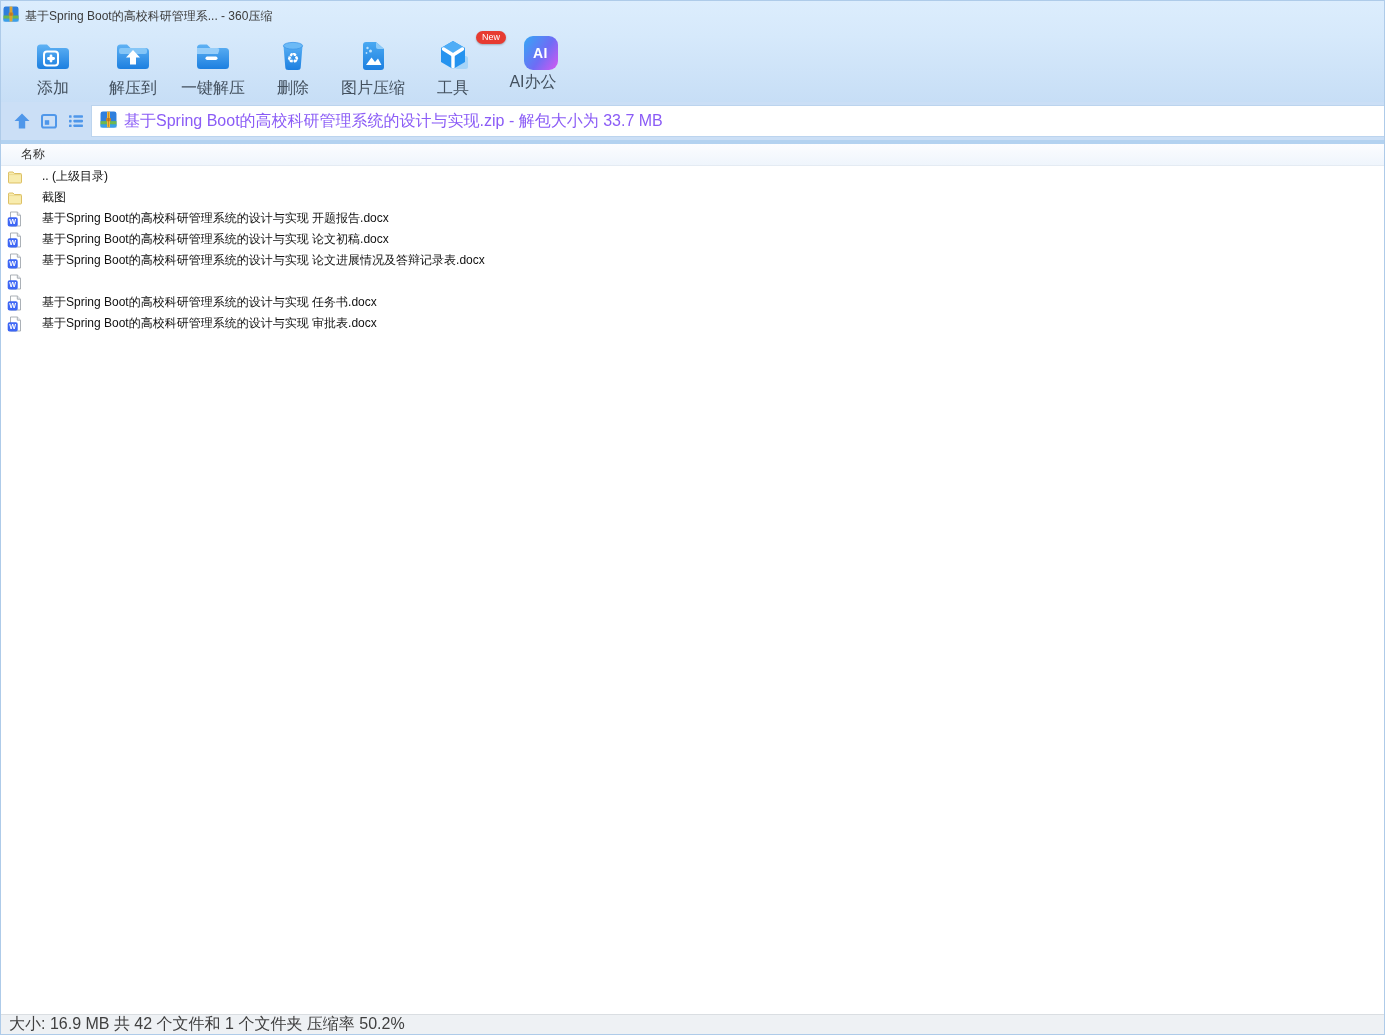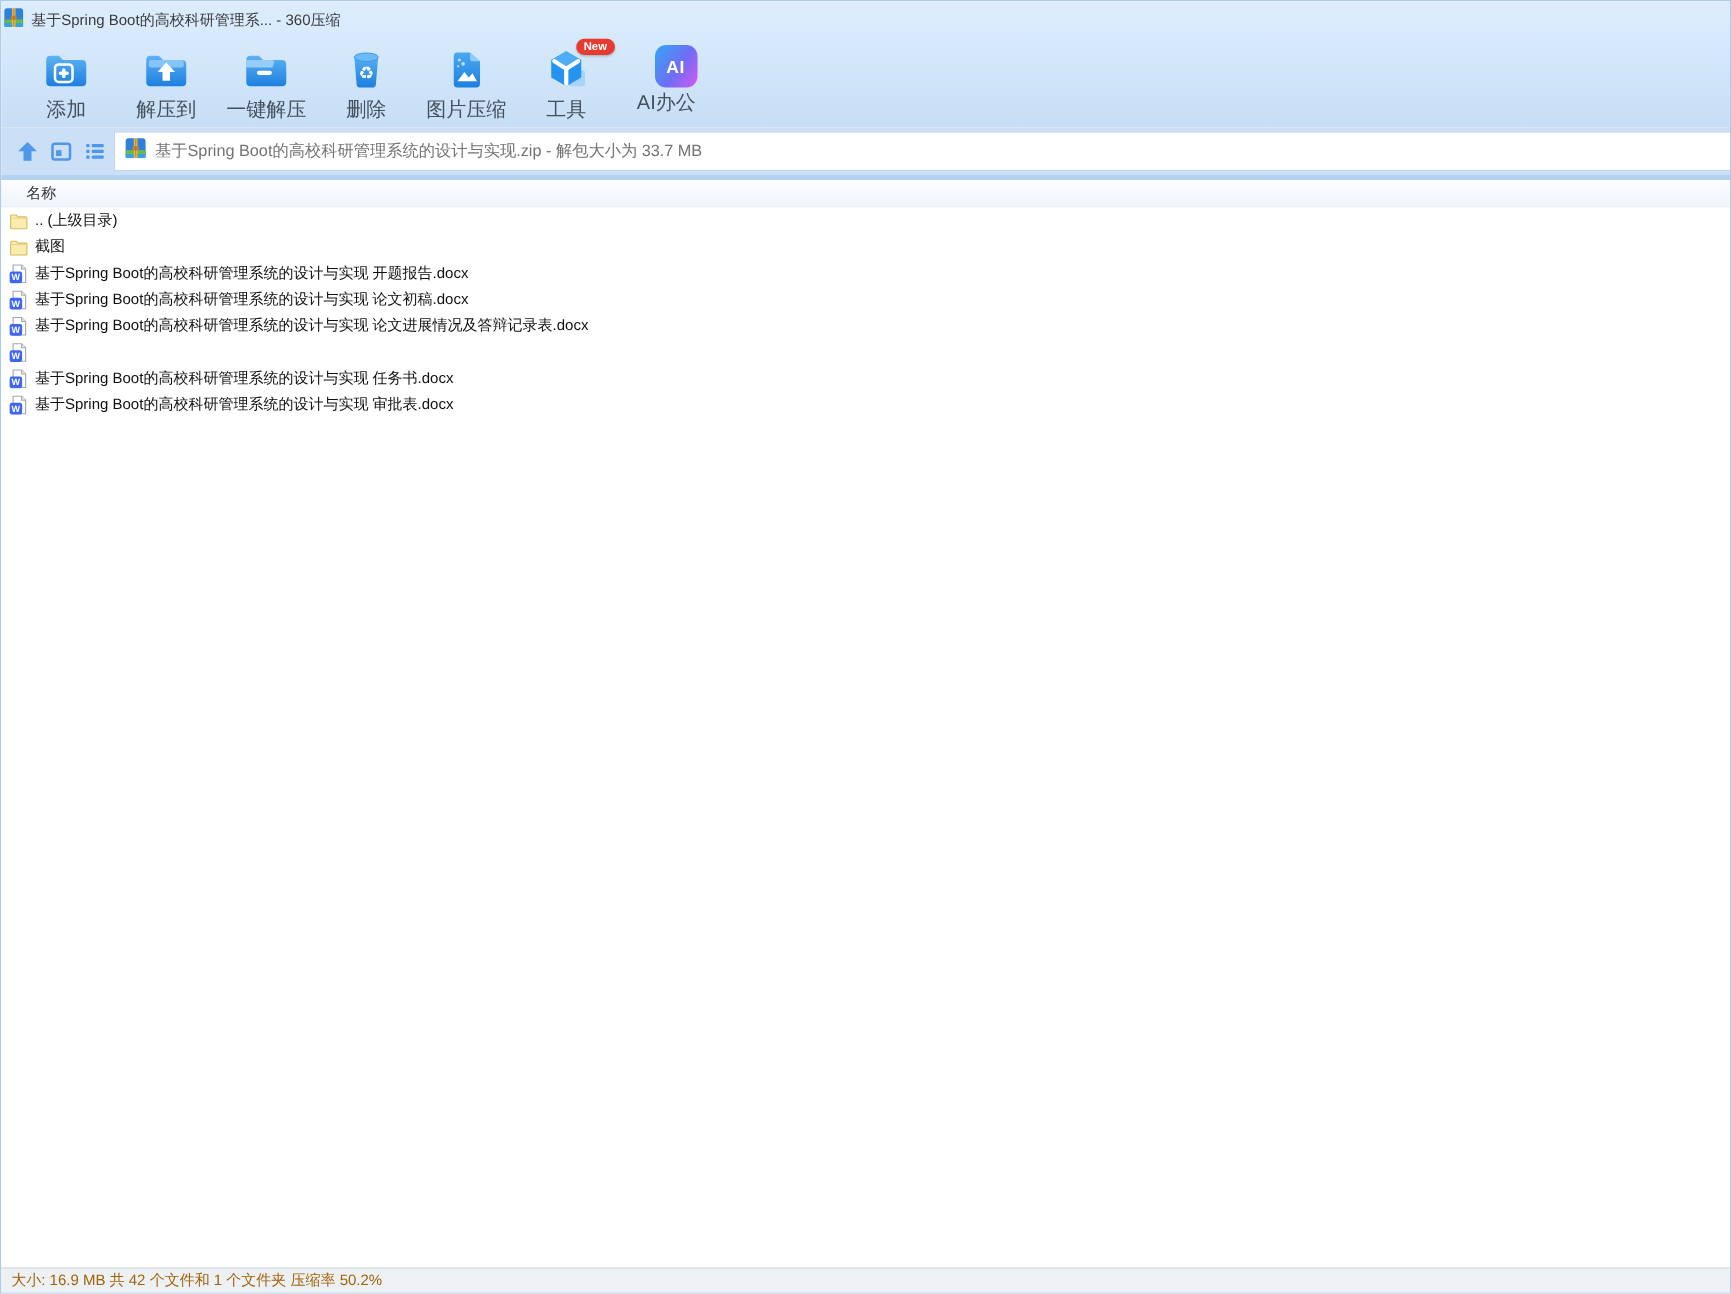--- a/index.html
+++ b/index.html
@@ -24,22 +24,22 @@
 
   .toolbar { height:71px; display:flex; align-items:flex-start; padding-left:12px; }
   .tb-btn {
     width:80px; height:66px; margin-top:2px;
     display:flex; flex-direction:column; align-items:center; justify-content:flex-start;
     border-radius:4px; position:relative; cursor:default;
   }
   .tb-btn .tb-icon { width:40px; height:40px; margin-top:3px; display:flex; align-items:center; justify-content:center; }
   .tb-btn .tb-label { font-size:16px; color:#43505e; margin-top:2px; white-space:nowrap; }
   .new-badge {
-    position:absolute; top:-2px; left:48px;
-    background:#e73b31; color:#fff; font-size:9px; font-weight:bold;
+    position:absolute; top:-2px; left:63px;
+    background:#e73b31; color:#fff; font-size:9px; font-weight:normal;
     padding:1px 6px 2px 6px; border-radius:8px; line-height:10px;
     box-shadow:0 1px 2px rgba(0,0,0,.25);
   }
   .ai-icon {
     width:34px; height:34px; border-radius:9px; margin-top:3px;
     background:linear-gradient(125deg,#3aa2f5 5%,#6e6df5 55%,#cb5af2 95%);
     color:#fff; font-size:14px; font-weight:bold;
     display:flex; align-items:center; justify-content:center; letter-spacing:.5px;margin-left:15px;
   }
 
@@ -48,49 +48,49 @@
     height:38px; flex:0 0 38px;
     background:#cbdff6; display:flex; align-items:center;
   }
   .nav-icons { width:90px; display:flex; align-items:center; justify-content:flex-start; gap:7px; padding-left:11px; flex:0 0 90px; }
   .nav-btn { width:20px; height:20px; display:flex; align-items:center; justify-content:center; }
   .address-field {
     flex:1; height:32px; background:#fff;
     border:1px solid #bcd4ee; border-right:none;
     display:flex; align-items:center; gap:7px; padding-left:8px;
   }
-  .address-text { font-size:13px; color:#737373; white-space:nowrap;text-align:center; }
+  .address-text { font-size:16px; color:#8b5cf6; white-space:nowrap;text-align:center; }
 
   .separator-band { height:4px; flex:0 0 4px; background:#b3d2f0; }
 
   
   .list-header {
     height:22px; flex:0 0 22px;
     background:linear-gradient(180deg,#fcfdff,#eff5fc);
     border-bottom:1px solid #e4ebf3;
     display:flex; align-items:center; padding-left:20px;
   }
   .list-header .hdr-label { font-size:12px; color:#333; }
 
   .file-list { flex:0 0 auto; background:#fff; }
   .file-row {
-    height:21px; display:flex; align-items:center; gap:5px; padding-left:6px; cursor:default;
+    height:21px; display:flex; align-items:center; gap:19px; padding-left:6px; cursor:default;
   }
   .file-row .fname { font-size:12px; color:#101010; white-space:nowrap; }
   .file-row svg { flex:0 0 16px; }
 
   .filler { flex:1 1 auto; background:#fff; }
 
   
   .statusbar {
     height:20px; flex:0 0 20px;
     background:#eef1f4; border-top:1px solid #dadee2;
     display:flex; align-items:center; padding-left:8px;
   }
-  .statusbar .status-text { font-size:12px; color:#a16207; }
+  .statusbar .status-text { font-size:16px; color:#404040; }
 </style>
 </head>
 <body>
 
 <div class="window">
 
   <div class="top-chrome">
 
     <div class="titlebar">
       <span>

